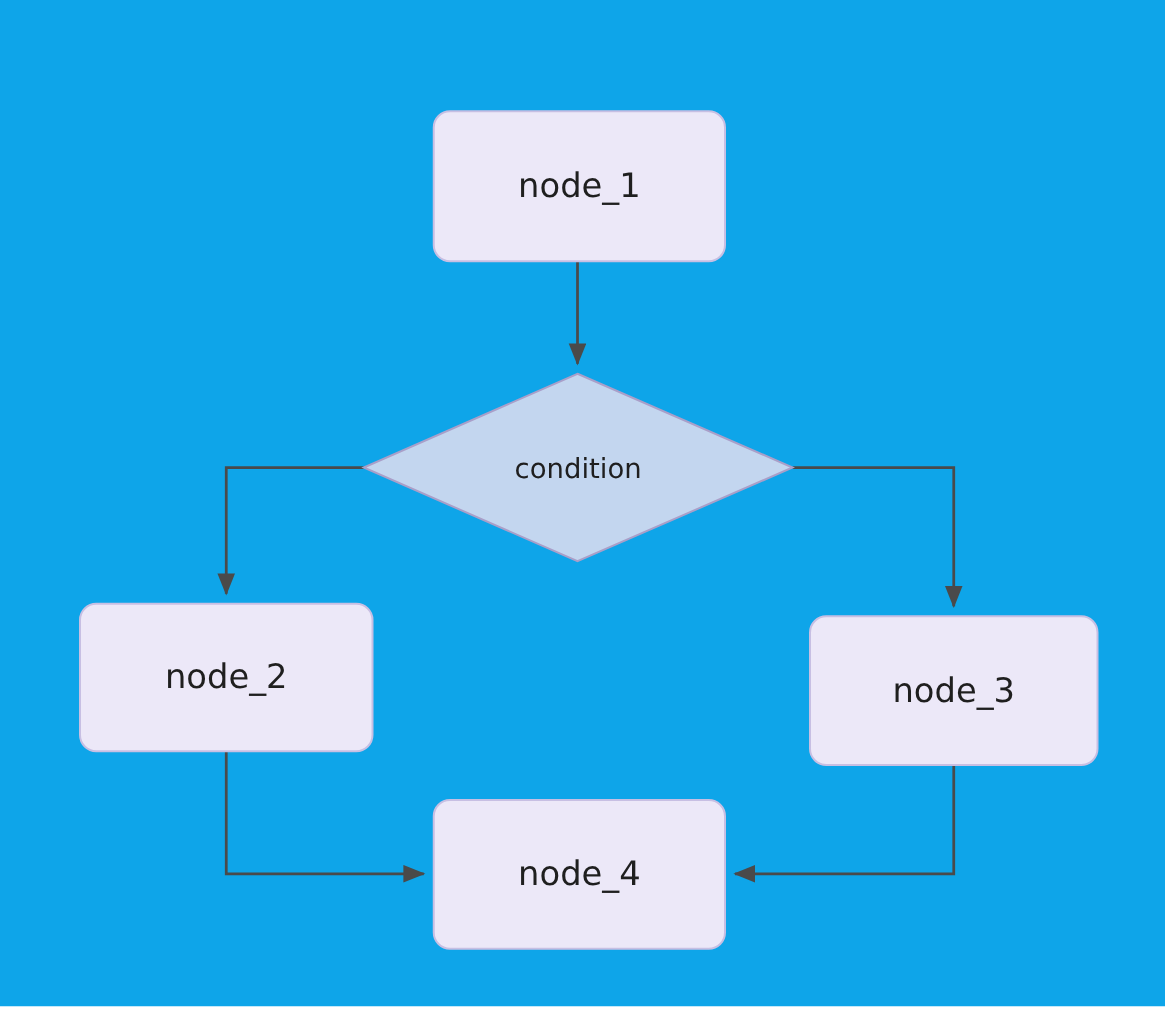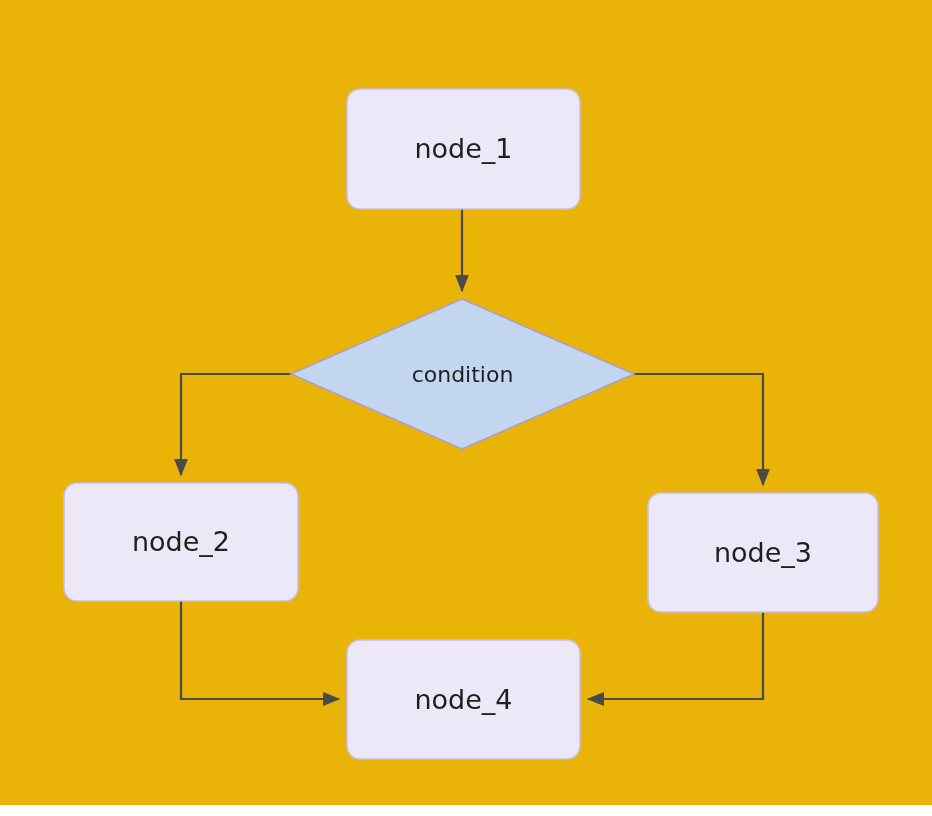--- a/index.html
+++ b/index.html
@@ -10,21 +10,21 @@
   body {
     width: 932px;
     height: 816px;
     overflow: hidden;
     font-family: "DejaVu Sans", sans-serif;
   }
   #flowchart-root {
     position: relative;
     width: 932px;
     height: 805px;
-    background: #eab308;
+    background: #0ea5e9;
   }
   svg.diagram {
     display: block;
     width: 932px;
     height: 816px;
   }
   .node-shape {
     fill: #ece8f8;
     stroke: #c7bfe3;
     stroke-width: 1.6;

